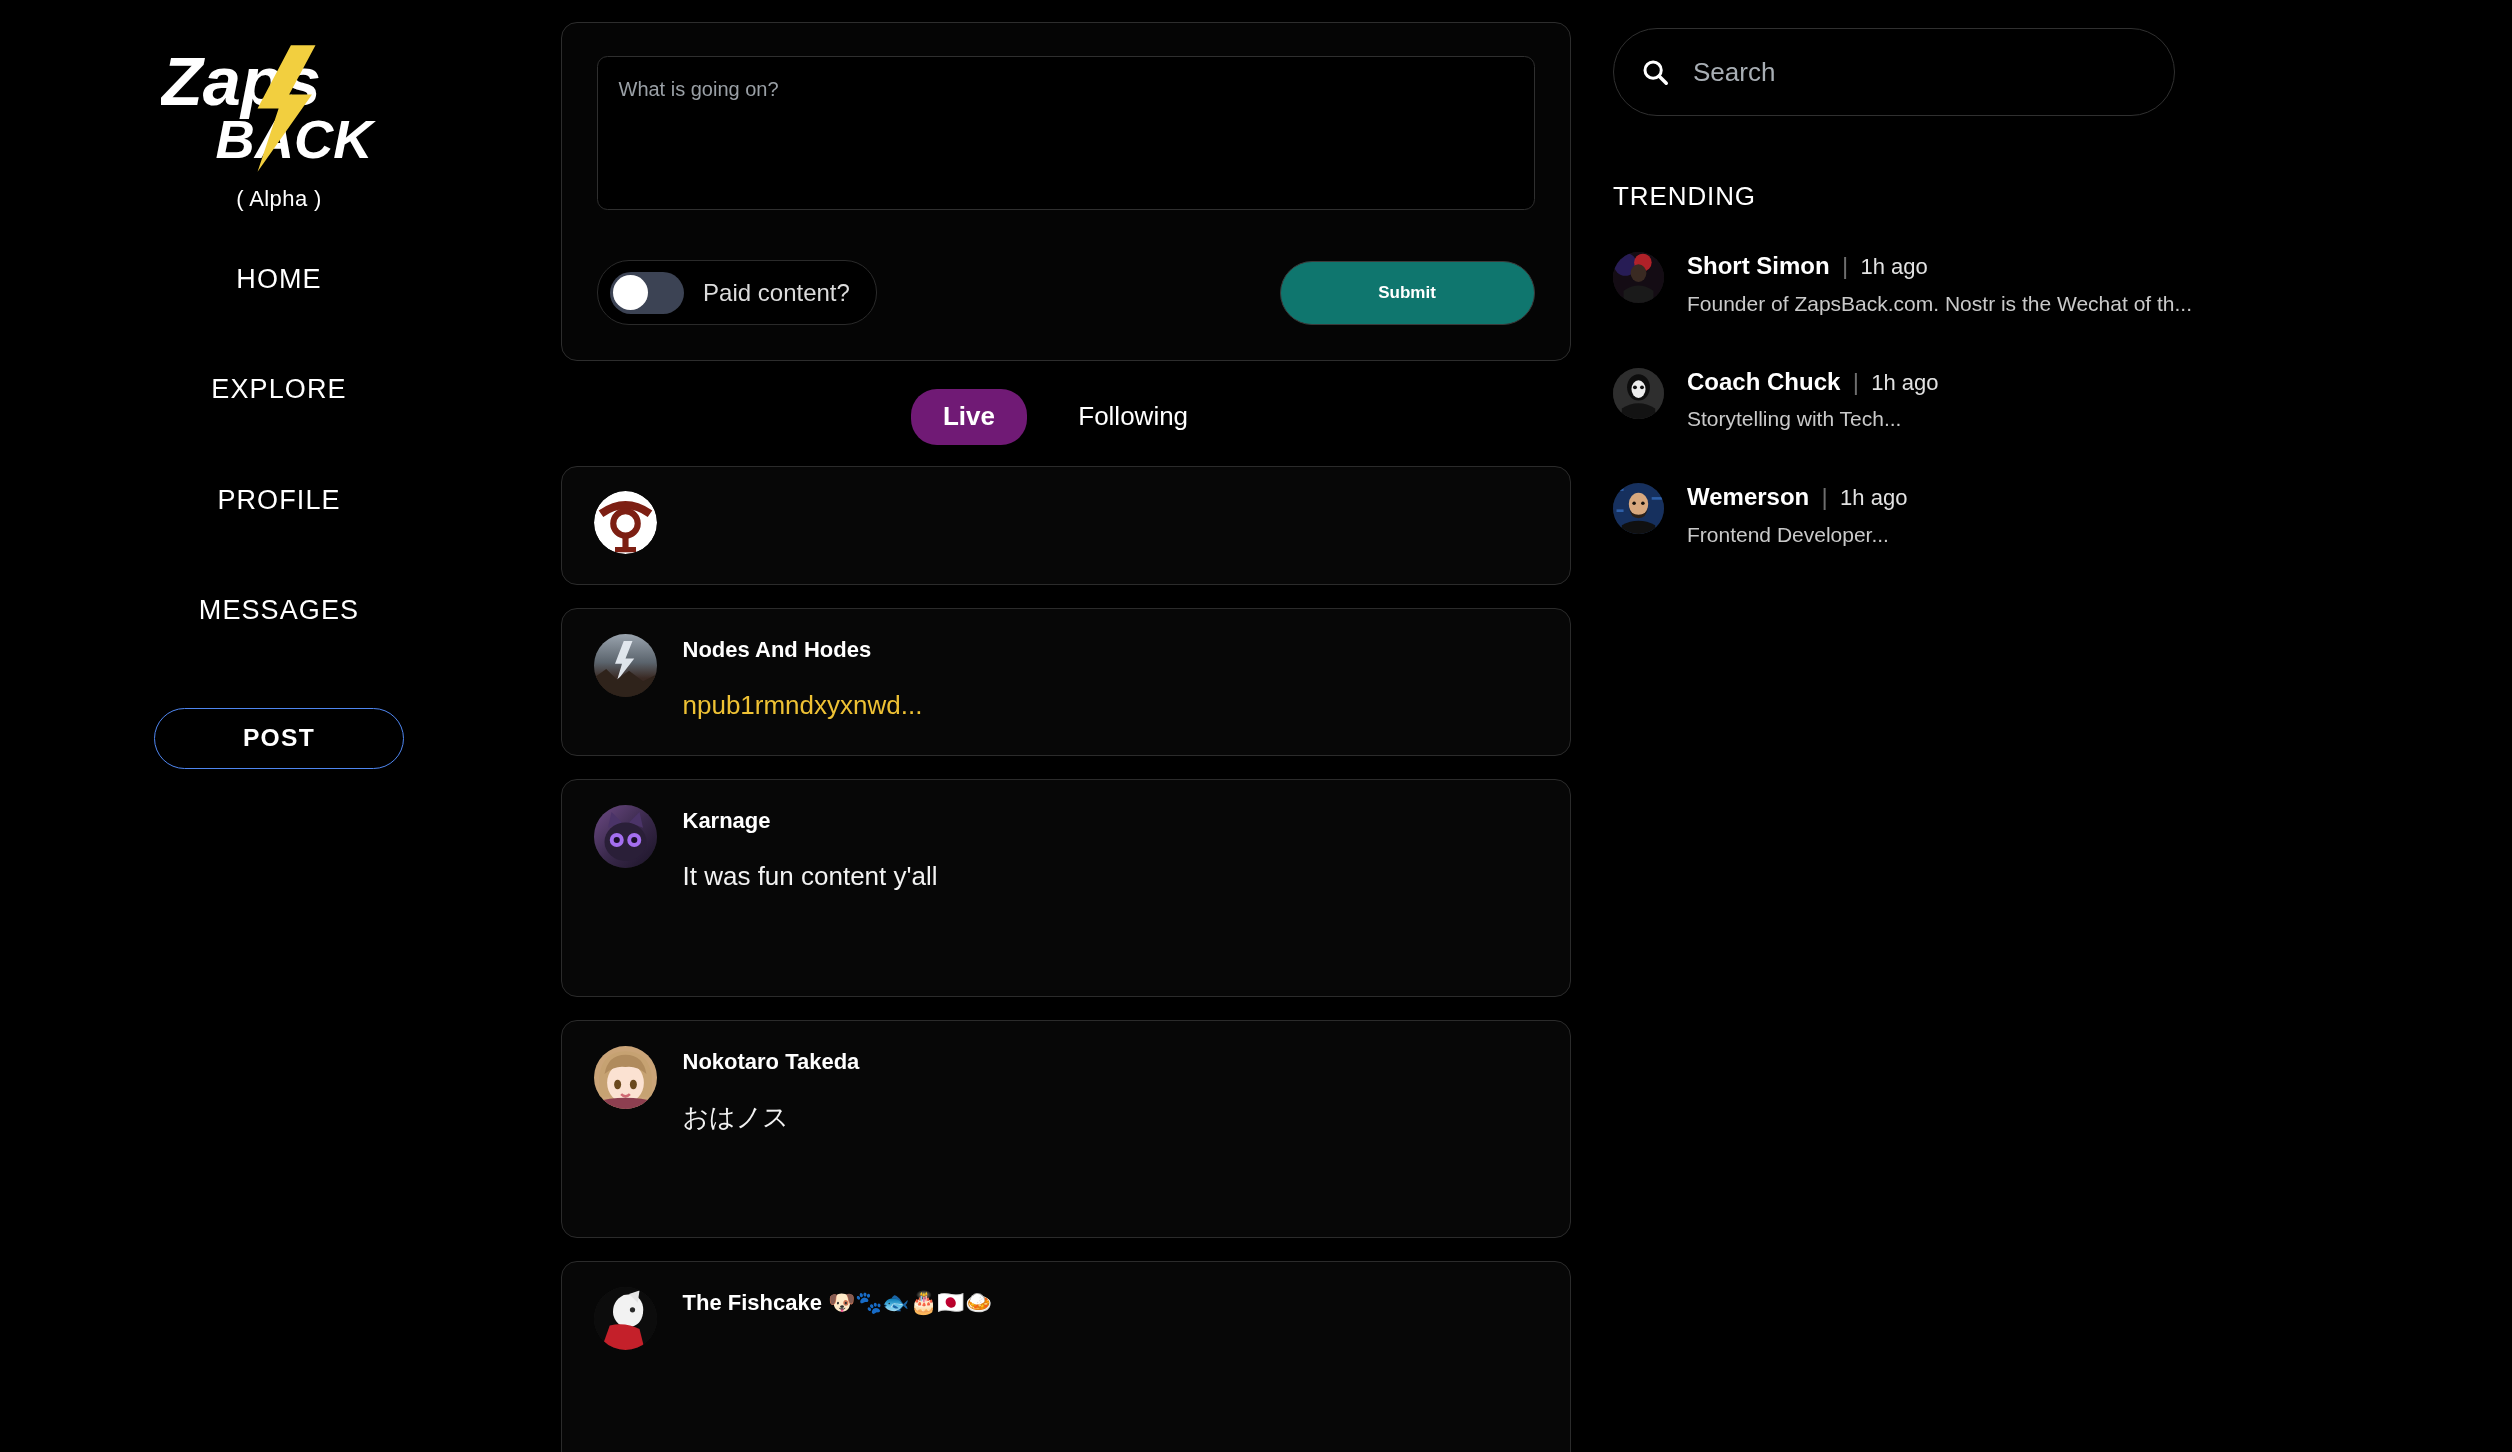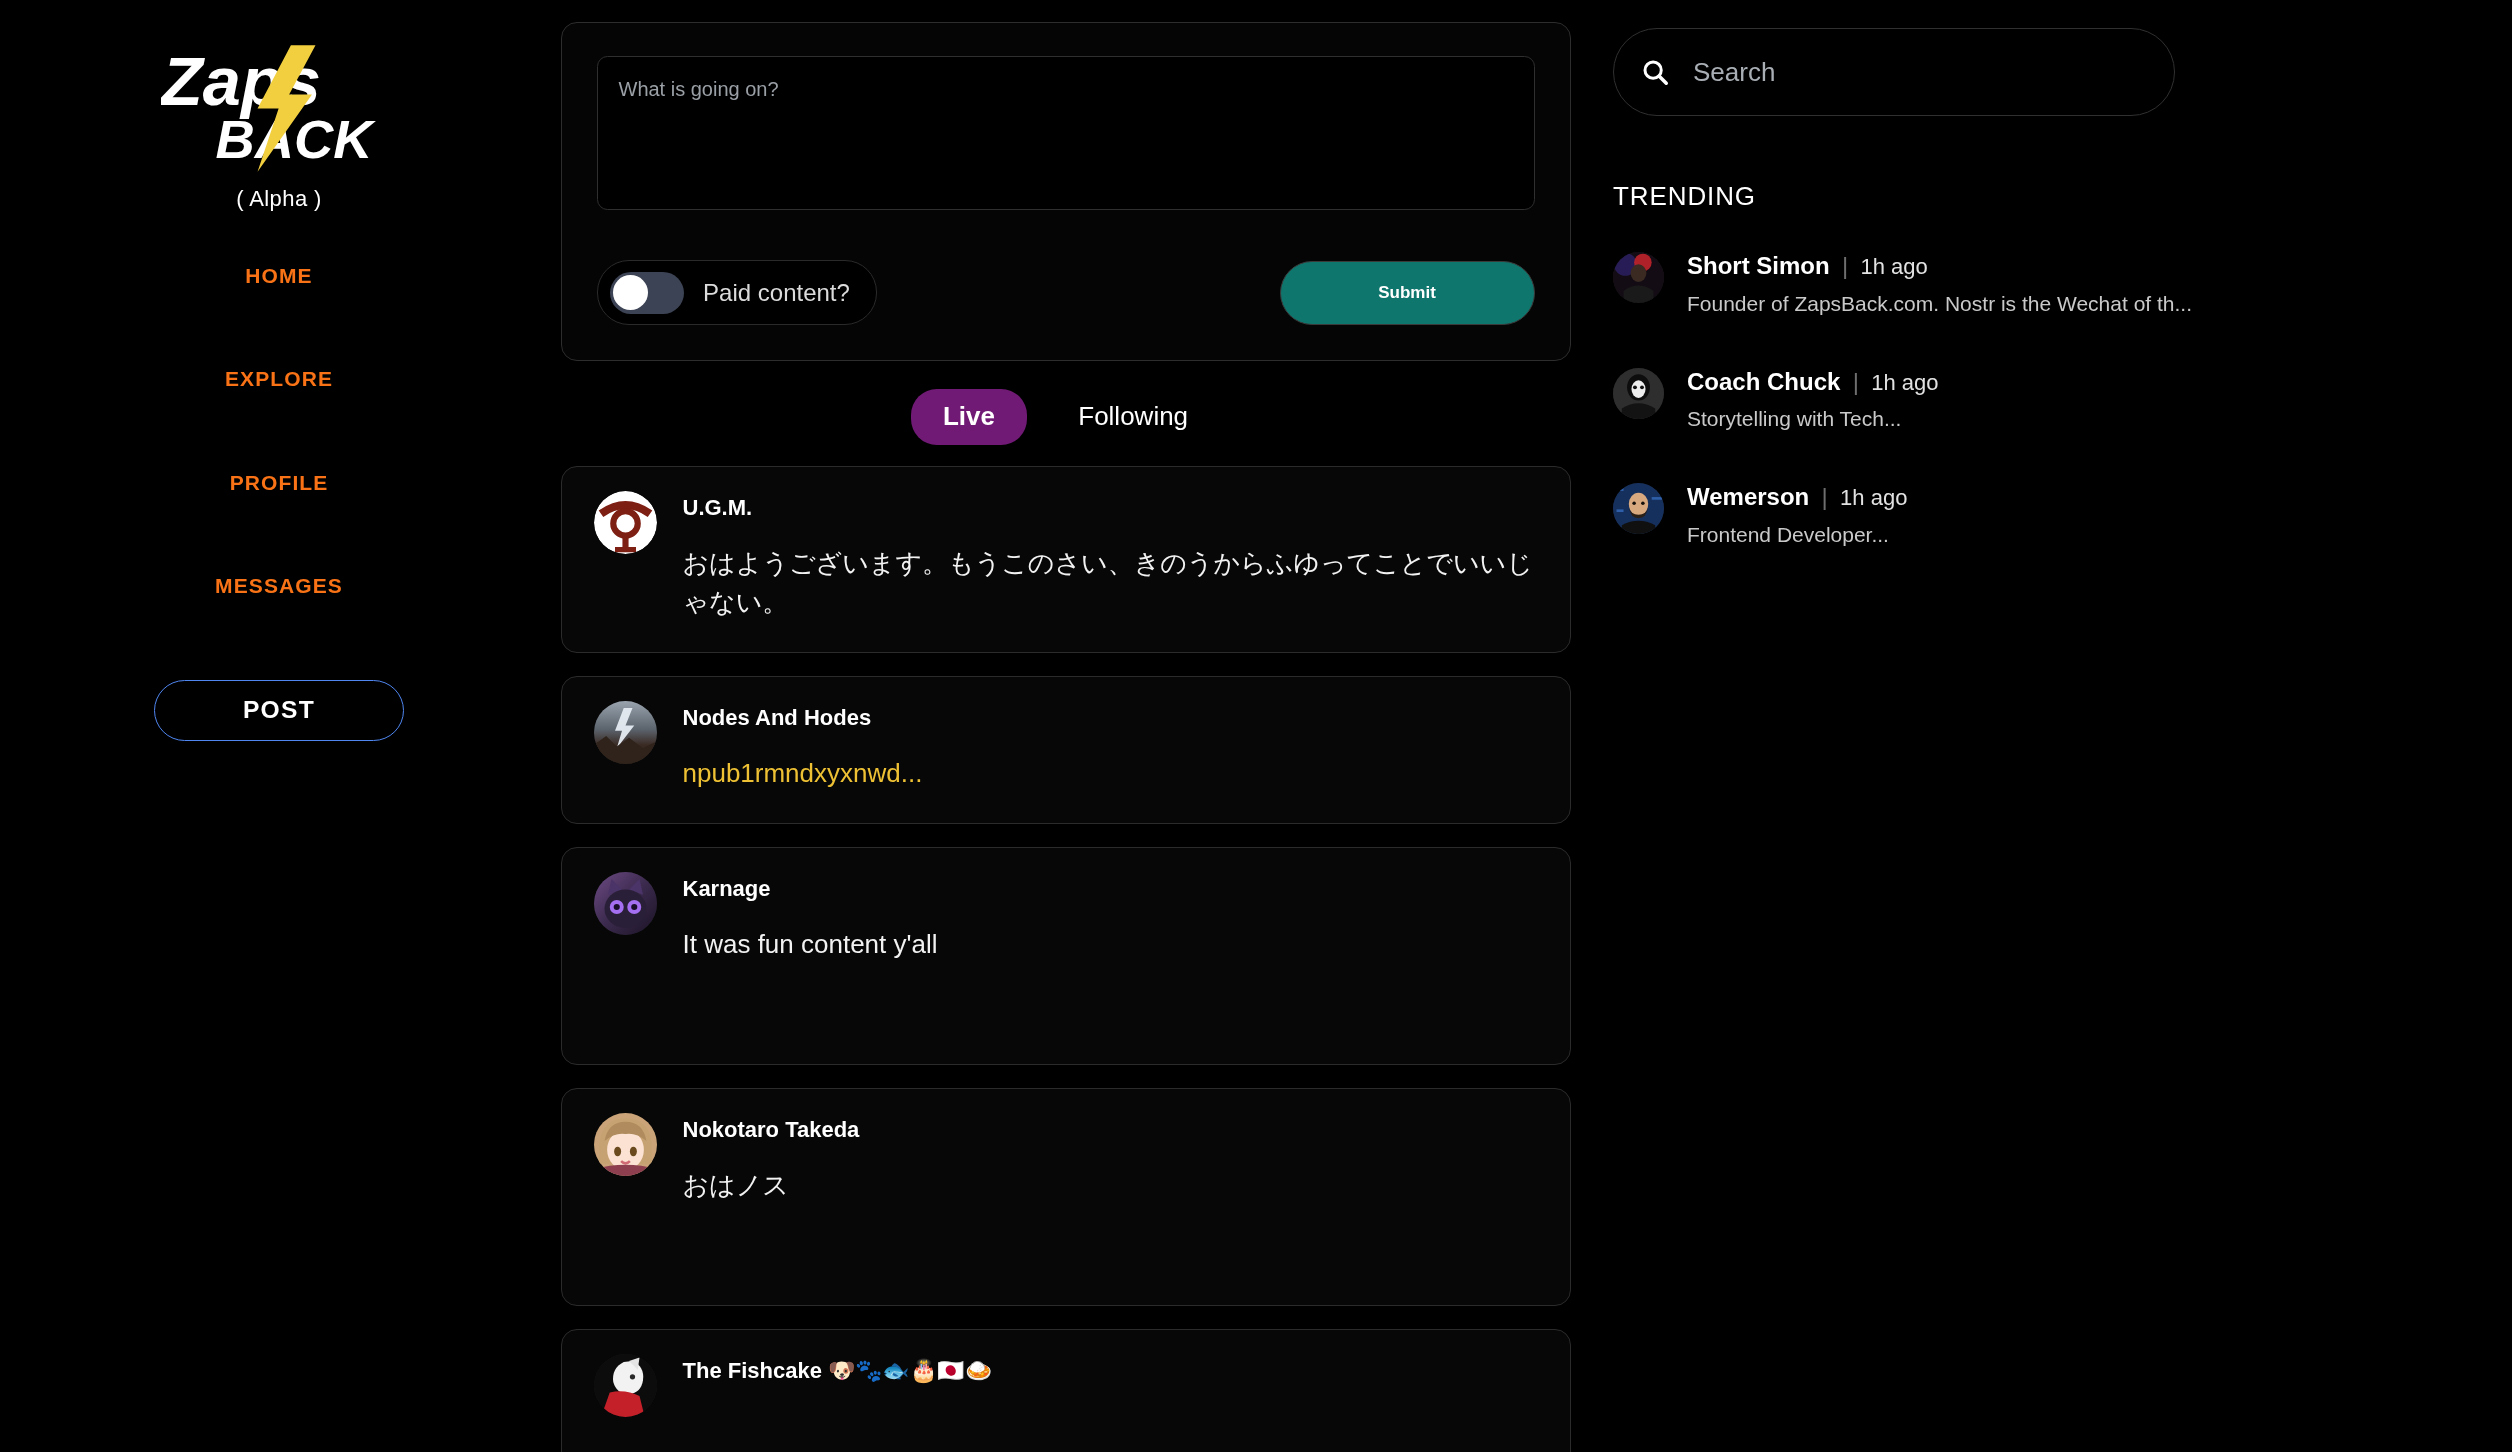--- a/index.html
+++ b/index.html
@@ -40,23 +40,23 @@
     font-family: "Liberation Sans", sans-serif;
   }
   .nav {
     margin-top: 39px;
     width: 100%;
     display: flex;
     flex-direction: column;
     align-items: center;
   }
   .nav-item {
-    color: #f97316;
-    font-size: 21px;
-    font-weight: bold;
+    color: #ffffff;
+    font-size: 27px;
+    font-weight: normal;
     letter-spacing: 1.1px;
     padding: 12.3px 8.8px;
     margin-bottom: 55px;
     cursor: pointer;
     background: none;
     border: none;
     font-family: "Liberation Sans", sans-serif;
   }
   .nav-item:last-child { margin-bottom: 0; }
   .post-btn {
@@ -351,24 +351,20 @@
 
       <article class="post-card">
         <div class="avatar">
           <svg viewBox="0 0 72 72">
             <circle cx="36" cy="36" r="36" fill="#ffffff"></circle>
             <path d="M8 26 Q36 6 64 26" stroke="#7d1f13" stroke-width="9" fill="none"></path>
             <circle cx="36" cy="37" r="14" stroke="#7d1f13" stroke-width="7" fill="none"></circle>
             <rect x="32.5" y="48" width="7" height="20" fill="#7d1f13"></rect>
             <rect x="24" y="64" width="24" height="6" fill="#7d1f13"></rect>
           </svg>
-        </div>
-        <div class="post-body">
-          <div class="post-author">U.G.M.</div>
-          <div class="post-text">おはようございます。もうこのさい、きのうからふゆってことでいいじゃない。</div>
         </div>
       </article>
 
       <article class="post-card">
         <div class="avatar">
           <svg viewBox="0 0 72 72">
             <defs>
               <linearGradient id="stormg" x1="0" y1="0" x2="0" y2="1">
                 <stop offset="0%" stop-color="#9aa4ae"></stop>
                 <stop offset="45%" stop-color="#5b646d"></stop>

